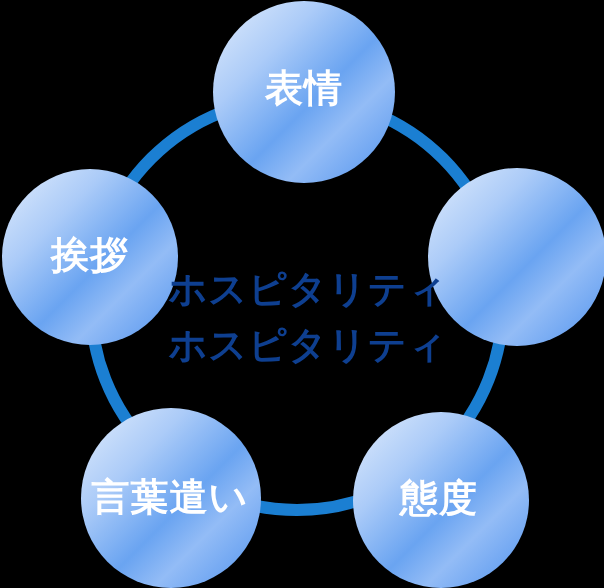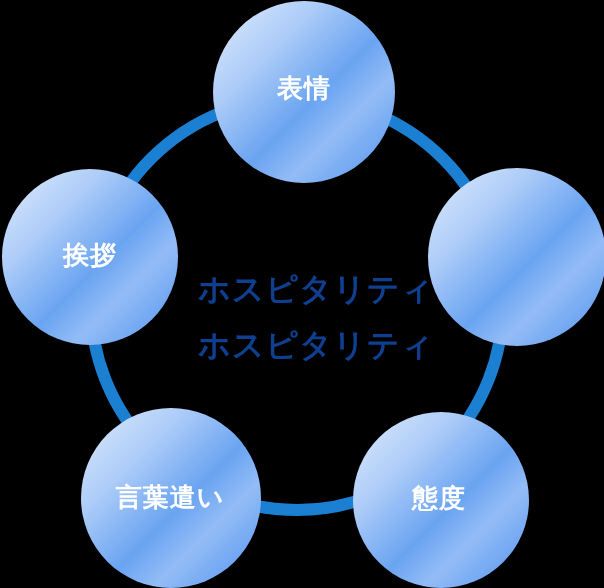--- a/index.html
+++ b/index.html
@@ -17,46 +17,45 @@
   }
   .stage svg {
     position: absolute;
     left: 0;
     top: 0;
   }
   .node-label {
     position: absolute;
     transform: translate(-50%, -50%);
     color: #ffffff;
-    font-size: 26px;
+    font-size: 38px;
     font-weight: 700;
     white-space: nowrap;
     letter-spacing: 1px;
     text-align: center;
     z-index: 2;
   }
   .label-expression { left: 304px; top:  88px; }
   .label-grooming   { left: 517px; top: 257px; }
   .label-attitude   { left: 439px; top: 498px; }
   .label-wording    { left: 170px; top: 497px; }
   .label-greeting   { left:  90px; top: 255px; }
   .diagram-title {
     position: absolute;
     left: 308px;
     top: 317px;
     transform: translate(-50%, -50%);
     color: #0e3f90;
-    font-size: 32px;
+    font-size: 38px;
     line-height: 56px;
     font-weight: 700;
     letter-spacing: 1px;
     text-align: center;
     white-space: nowrap;
     z-index: 2;
-    margin-left: 8px;
   }
 </style>
 </head>
 <body>
 
 <div class="stage">
 
   <svg width="604" height="588" viewBox="0 0 604 588">
     <defs>
       <linearGradient id="nodeGrad" x1="0" y1="0" x2="1" y2="1">

